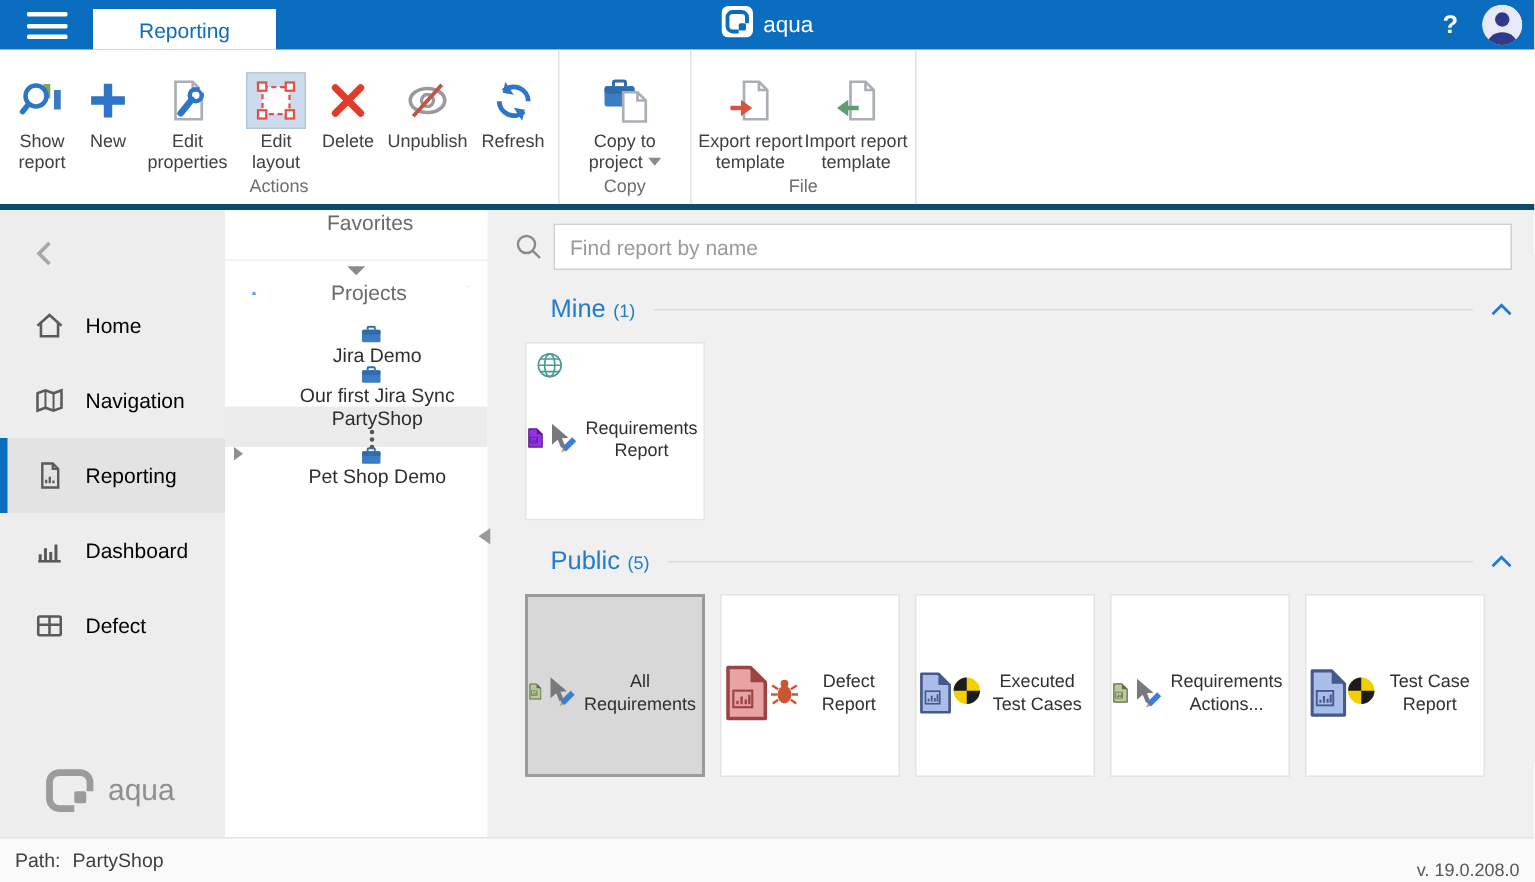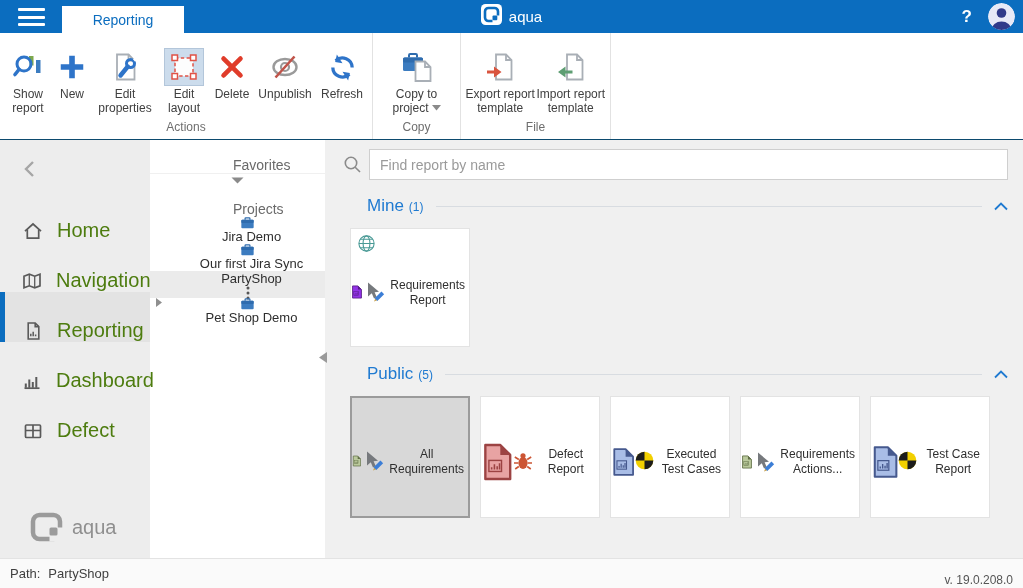--- a/index.html
+++ b/index.html
@@ -11,45 +11,45 @@
   .hamburger { position:absolute; left:18px; top:8px; width:27px; height:18px; display:flex; flex-direction:column; justify-content:space-between; cursor:pointer; }
   .hamburger span { display:block; height:3px; background:#fff; border-radius:1px; }
   .top-tab { position:absolute; left:62px; top:6px; width:122px; height:27px; background:#fff; color:var(--accent,#0b6dbf); font-size:14px; display:flex; align-items:center; justify-content:center; }
   .top-center { position:absolute; left:0; right:0; top:0; height:33px; display:flex; align-items:center; justify-content:center; gap:7px; pointer-events:none; }
   .app-title { color:#fff; font-size:15px; }
   .top-right { position:absolute; right:8px; top:0; height:33px; display:flex; align-items:center; gap:16px; }
   .help-btn { color:#fff; font-size:17px; font-weight:bold; cursor:pointer; }
   .avatar { width:27px; height:27px; border-radius:50%; overflow:hidden; cursor:pointer; }
 
   
-  .ribbon { height:107px; background:#fff; border-bottom:1px solid #0c4a6e; display:flex; }
+  .ribbon { height:107px; background:#fff; border-bottom:4px solid #0c4a6e; display:flex; }
   .rgroup { position:relative; display:flex; align-items:flex-start; padding:0 4px; border-right:1px solid #e2e2e2; }
   .rgroup-label { position:absolute; bottom:5px; left:0; right:0; text-align:center; font-size:12px; color:#6e6e6e; }
   .rbtn { display:flex; flex-direction:column; align-items:center; padding-top:15px; cursor:pointer; }
   .rbtn .icon-box { height:38px; display:flex; align-items:center; justify-content:center; }
   .rbtn .rlabel { margin-top:2px; font-size:12px; line-height:13.5px; color:#404040; text-align:center; }
   .layout-active { width:40px; height:38px; background:#ccdcec; border:1px solid #b3c6da; display:flex; align-items:center; justify-content:center; }
   .caret { margin-left:3px; vertical-align:1px; }
 
   
   .content { display:flex; height:418px; }
 
   
   .sidebar { width:150px; background:#ededed; position:relative; flex-shrink:0; }
   .back-row { height:30px; margin-top:14px; display:flex; align-items:center; padding-left:24px; cursor:pointer; }
   .nav-list { margin-top:8px; }
-  .nav-item { height:50px; display:flex; align-items:flex-end; padding-left:21px; cursor:pointer; color:#4d7c0f; font-size:20px; }
+  .nav-item { height:50px; display:flex; align-items:center; padding-left:21px; cursor:pointer; color:#000000; font-size:14px; }
   .nav-item .nav-ico { width:23px; margin-right:13px; display:flex; justify-content:center; }
   .nav-item.selected { background:#e3e3e3; border-left:5px solid var(--accent,#0b6dbf); padding-left:16px; }
   .side-logo { position:absolute; bottom:16px; left:30px; display:flex; align-items:center; gap:8px; }
   .side-logo-text { font-size:20px; color:#8f8f8f; }
 
   
   .tree { width:175px; background:#fff; flex-shrink:0; font-size:13px; color:#2e2e2e; }
-  .tree-header { height:33px; display:flex; align-items:flex-end; padding:0 12px 0 33px; color:#6a6a6a; font-size:14px; cursor:pointer;gap:40px; }
+  .tree-header { height:33px; display:flex; align-items:flex-start; padding:0 12px 0 18px; color:#6a6a6a; font-size:14px; cursor:pointer;gap:40px; }
   .tree-header .th-label { margin-left:10px; flex:1; }
   .tree-split { height:14px; display:flex; align-items:center; justify-content:center; cursor:pointer; border-top:1px solid #f0f0f0; }
   .tree-item { height:27px; display:flex; align-items:center; padding-left:20px; cursor:pointer; position:relative;flex-direction:column; }
   .tree-item .ti-label { margin-left:8px; flex:1; }
   .tree-item.selected { background:#ebebeb; }
   .kebab { padding:0 10px; cursor:pointer; }
   .expander { position:absolute; left:6px; }
 
   
   .main { flex:1; background:#f0f0f0; position:relative; }

